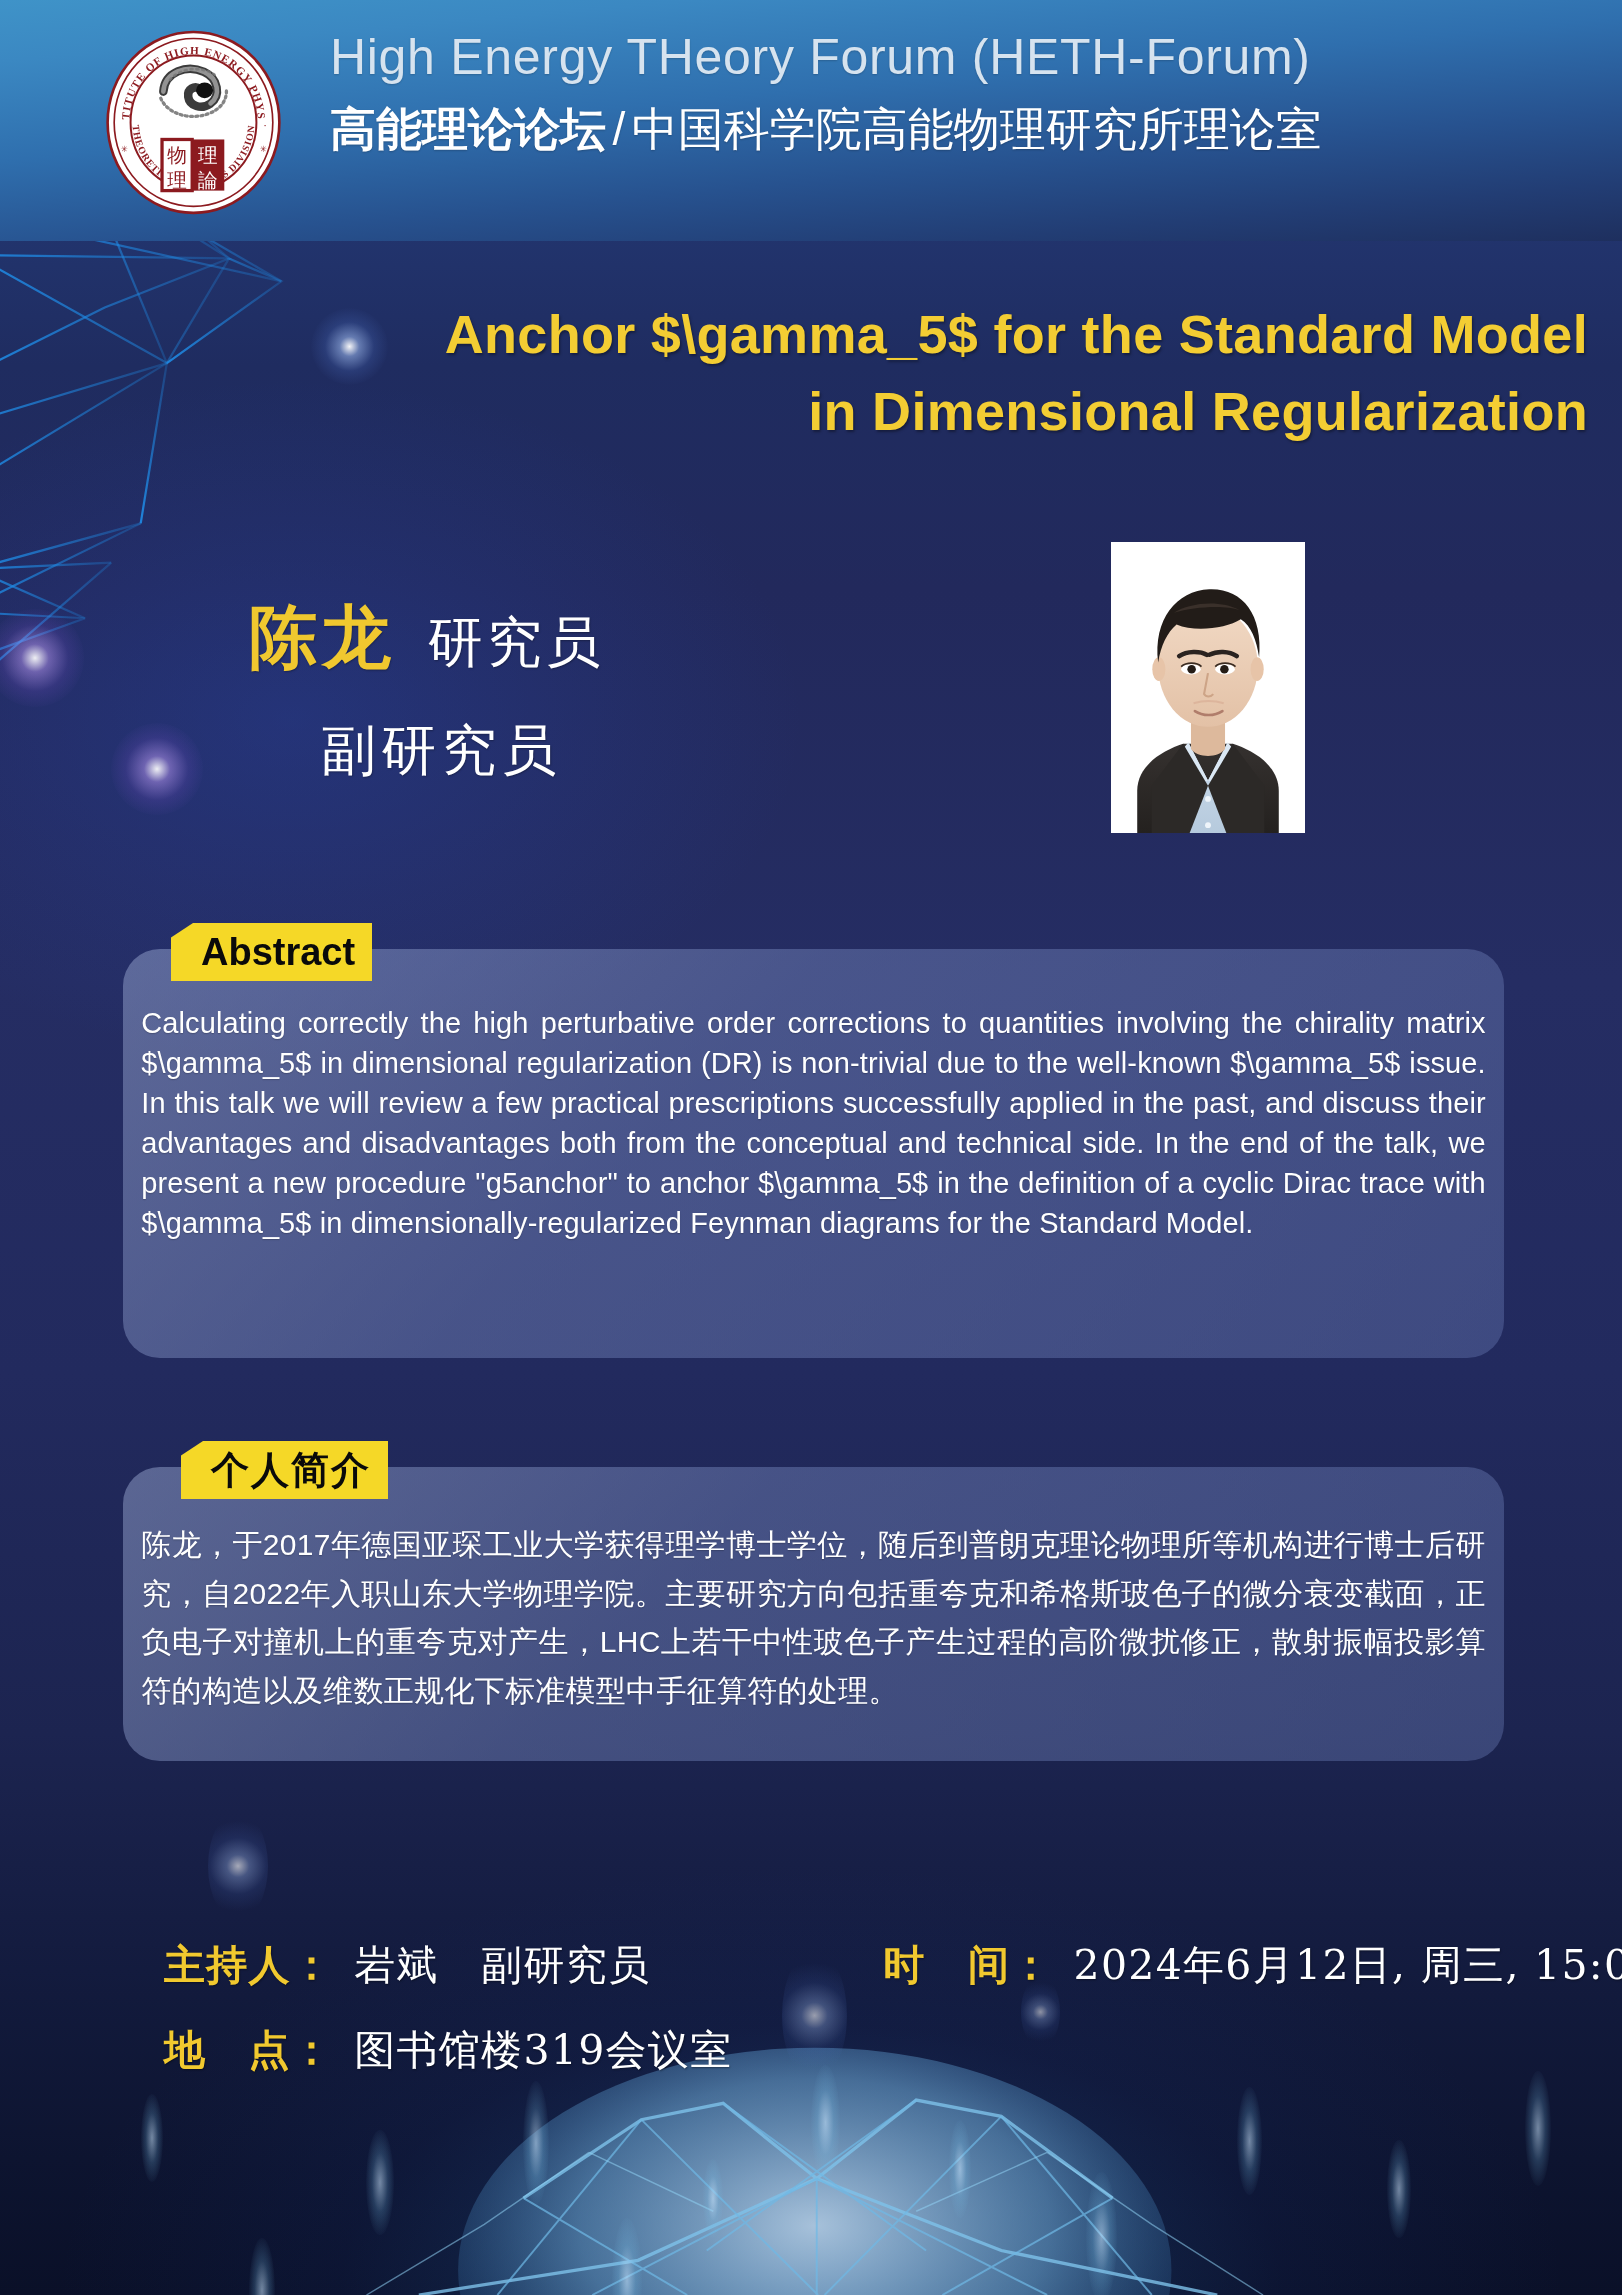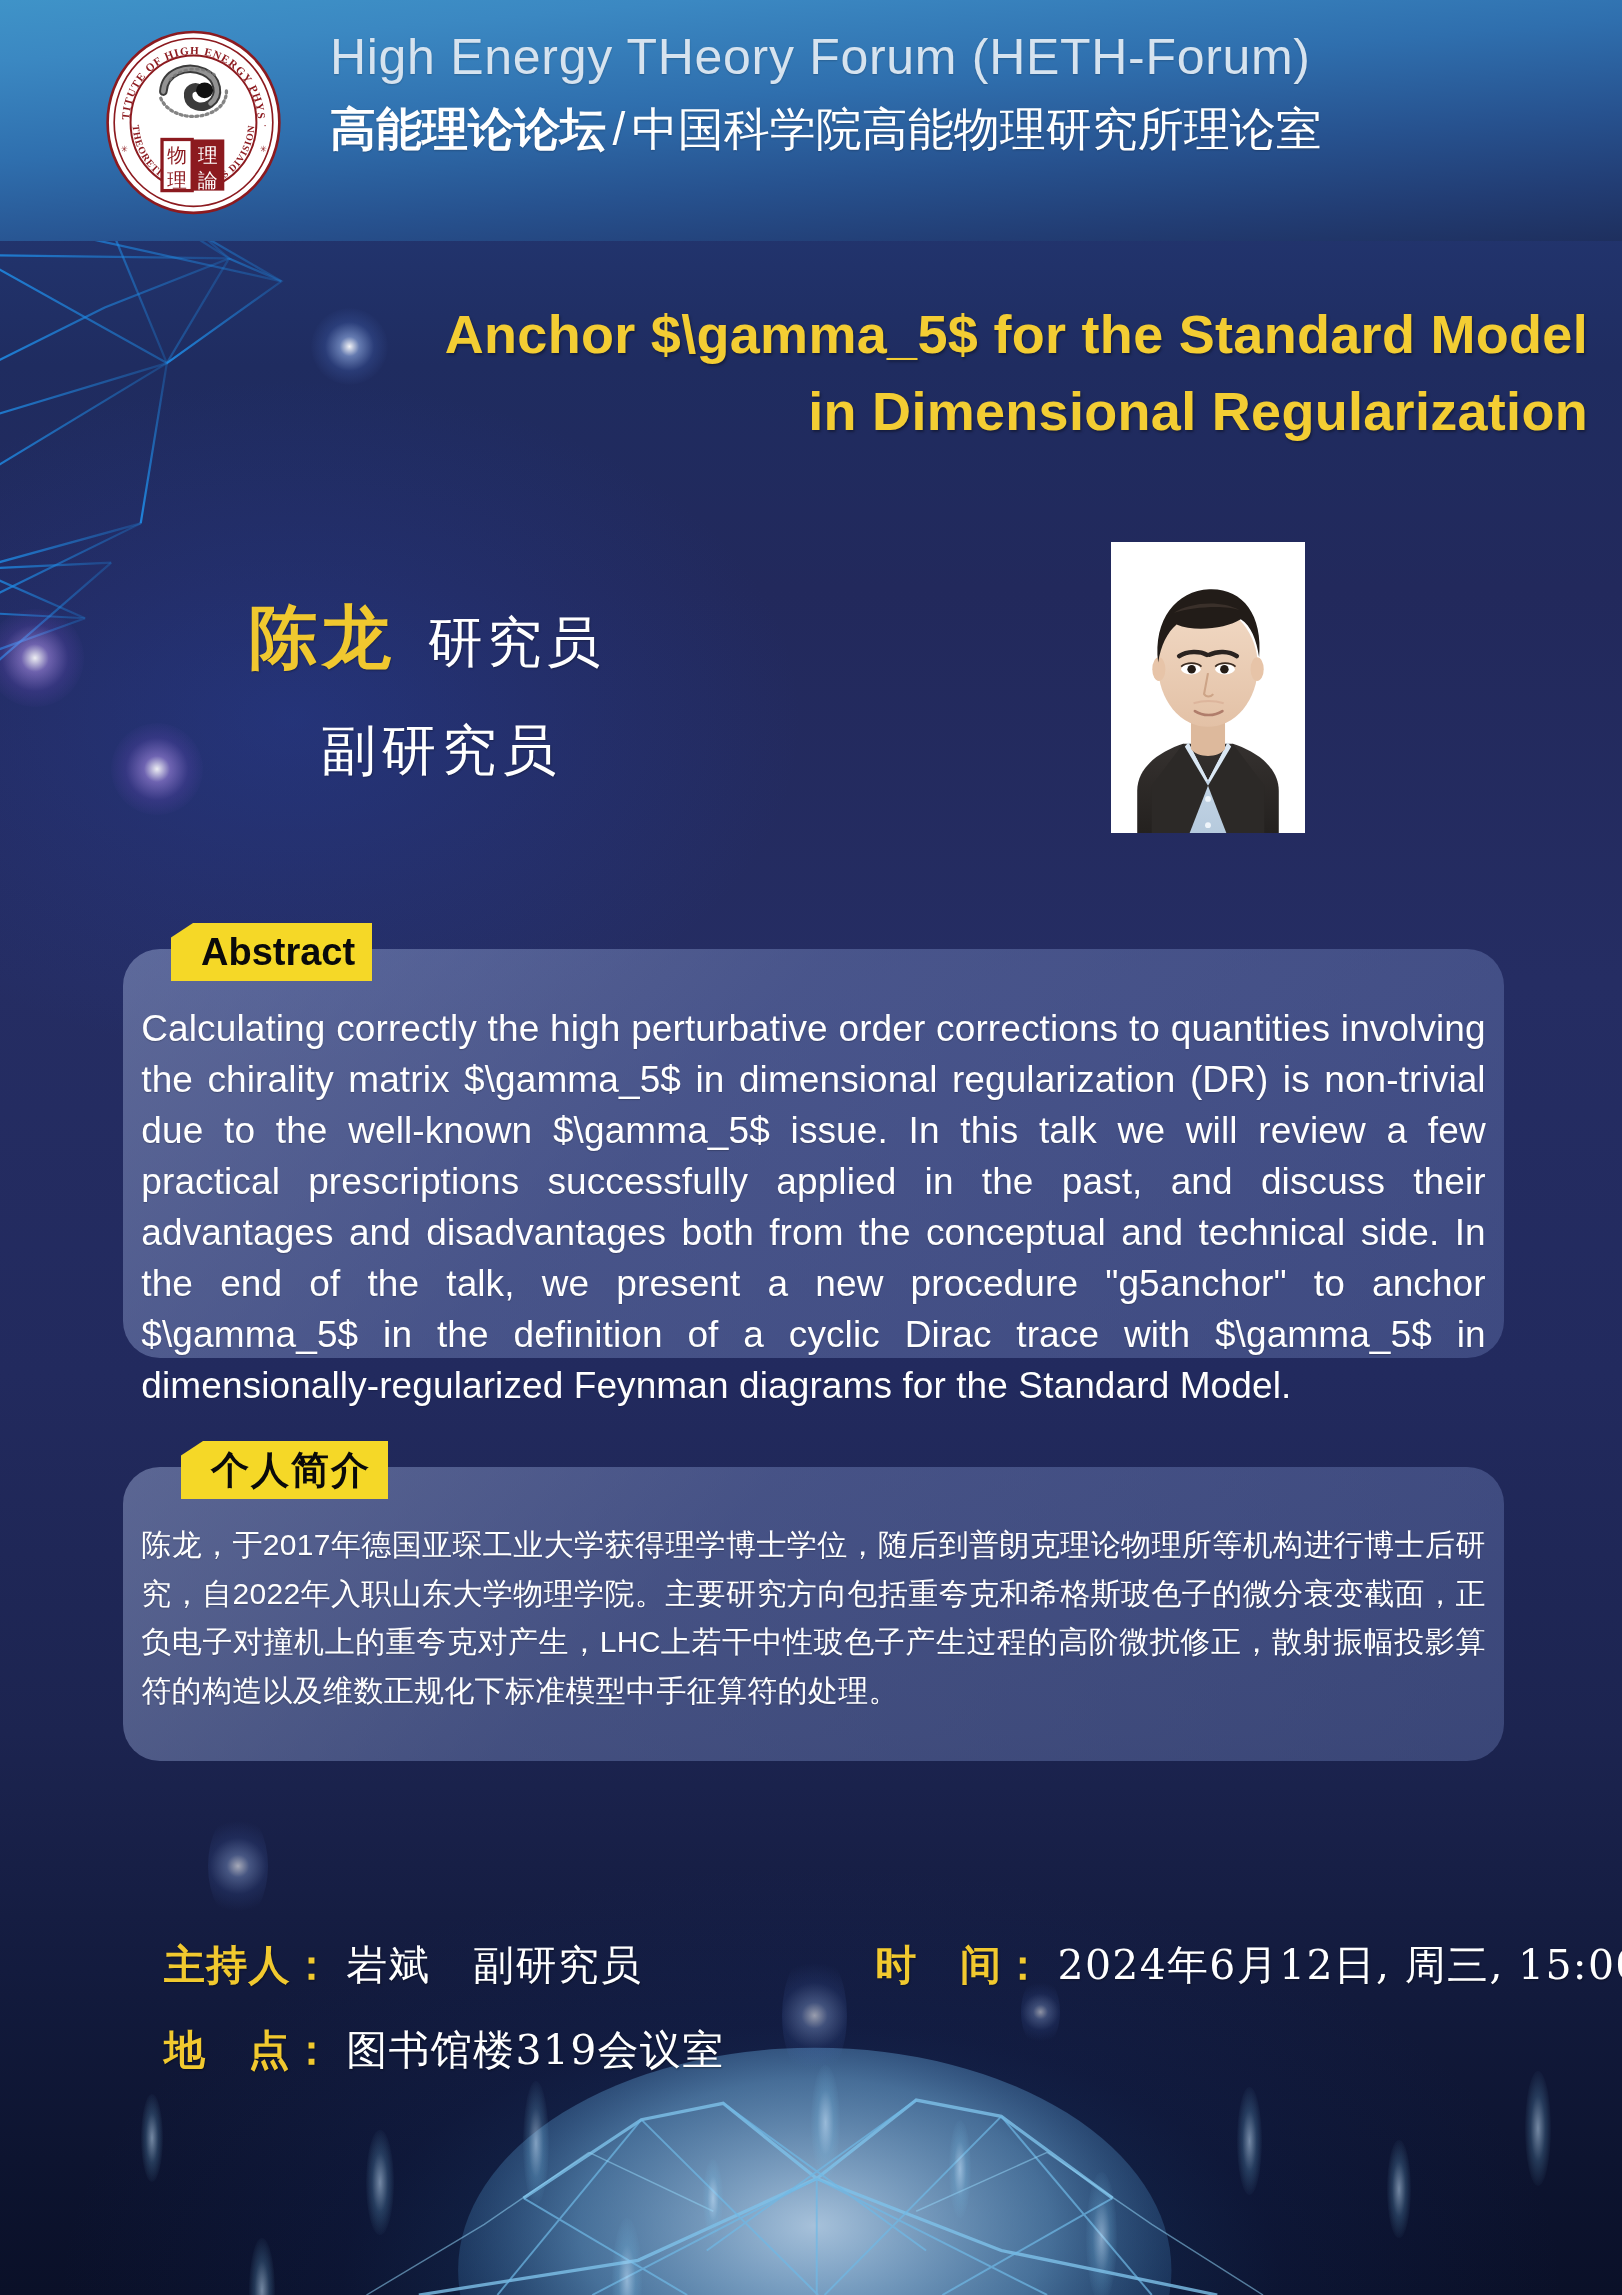--- a/index.html
+++ b/index.html
@@ -187,21 +187,21 @@
     height: 294px;
   }
   .panel-body {
     position: absolute;
     left: 18.3px;
     right: 18.3px;
     top: 54px;
     color: #ffffff;
   }
   .abstract-text {
-    font-size: 37px;
+    font-size: 29px;
     line-height: 1.38;
     text-align: justify;
     text-justify: inter-word;
     letter-spacing: 0.1px;
     text-shadow: 0 0.7px 1.3px rgba(0,0,0,0.22);
   }
   .bio-text {
     font-size: 30px;
     line-height: 1.62;
     text-align: justify;
@@ -243,21 +243,21 @@
   .f-label {
     color: #f1c92f;
     font-size: 41px;
     font-weight: bold;
     letter-spacing: 1.3px;
     text-shadow: 0.7px 1.3px 2px rgba(0,0,0,0.4);
   }
   .f-value {
     color: #ffffff;
     font-size: 41px;
-    margin-left: 13px;
+    margin-left: 21px;
     letter-spacing: 1.3px;
     text-shadow: 0.7px 1.3px 2px rgba(0,0,0,0.4);
   }
   .f-col2 { margin-left: 233px; display: flex; align-items: baseline; }
 </style>
 </head>
 <body>
 
 <div class="poster">
 

